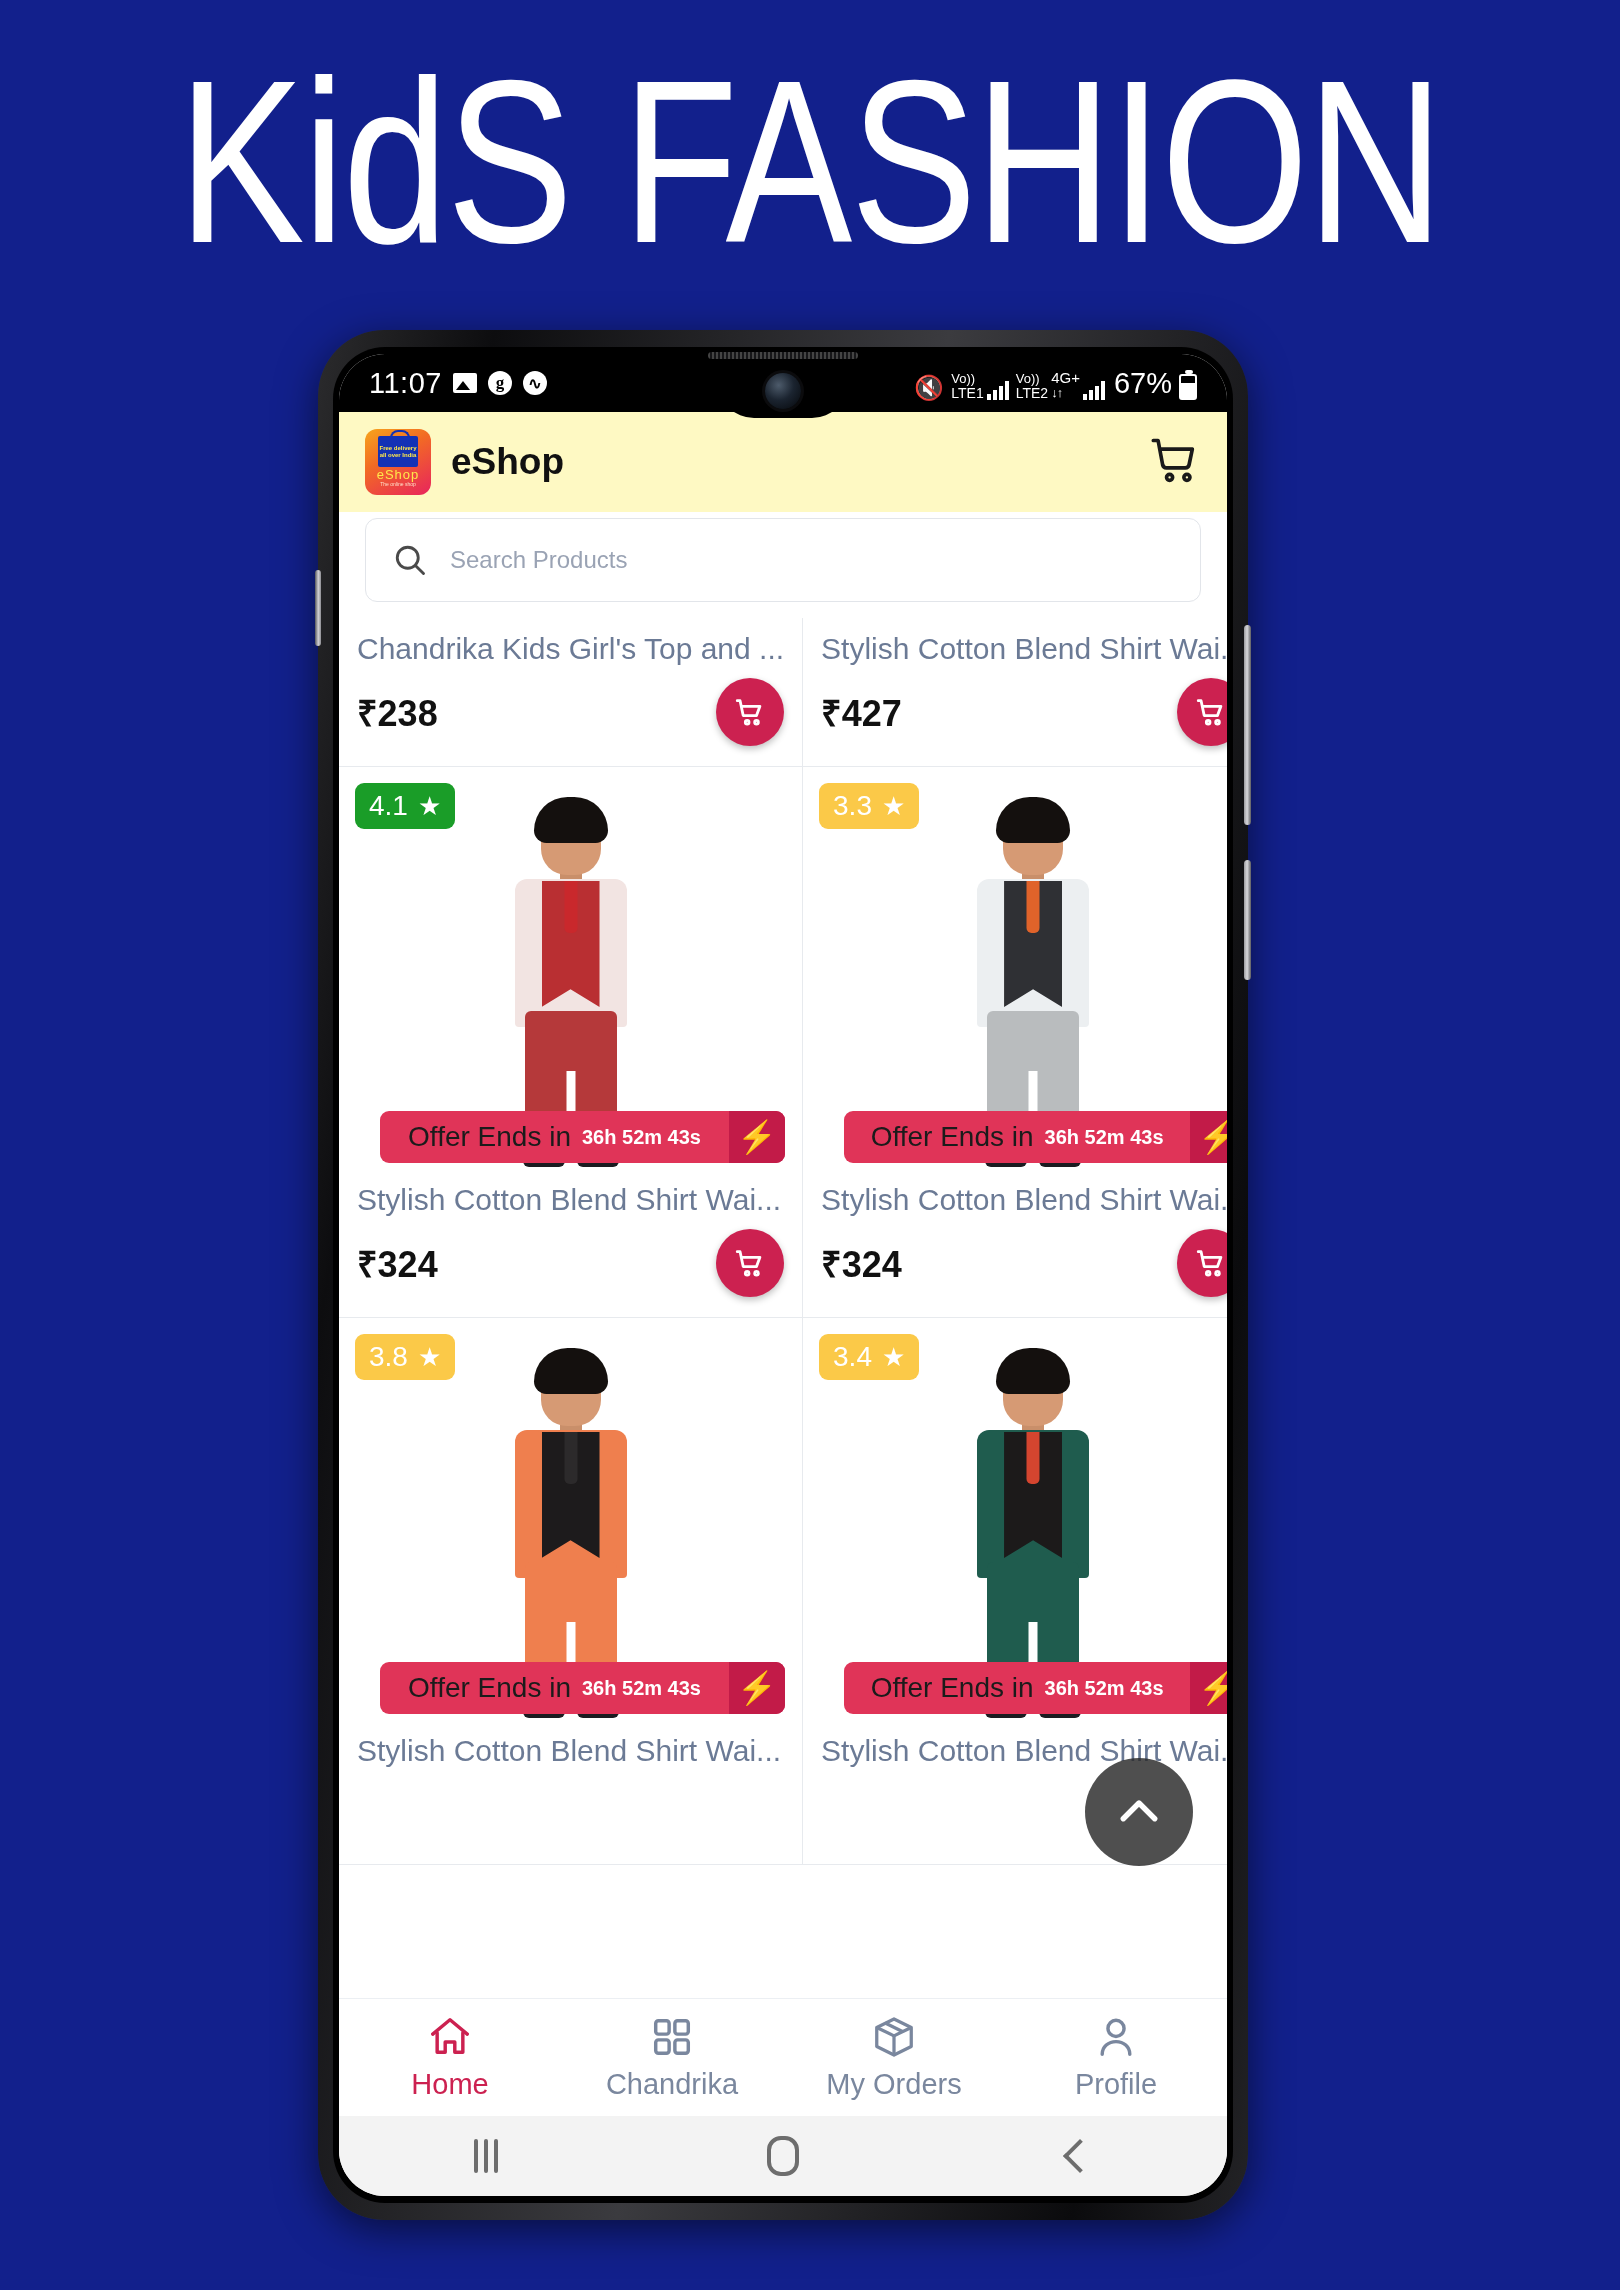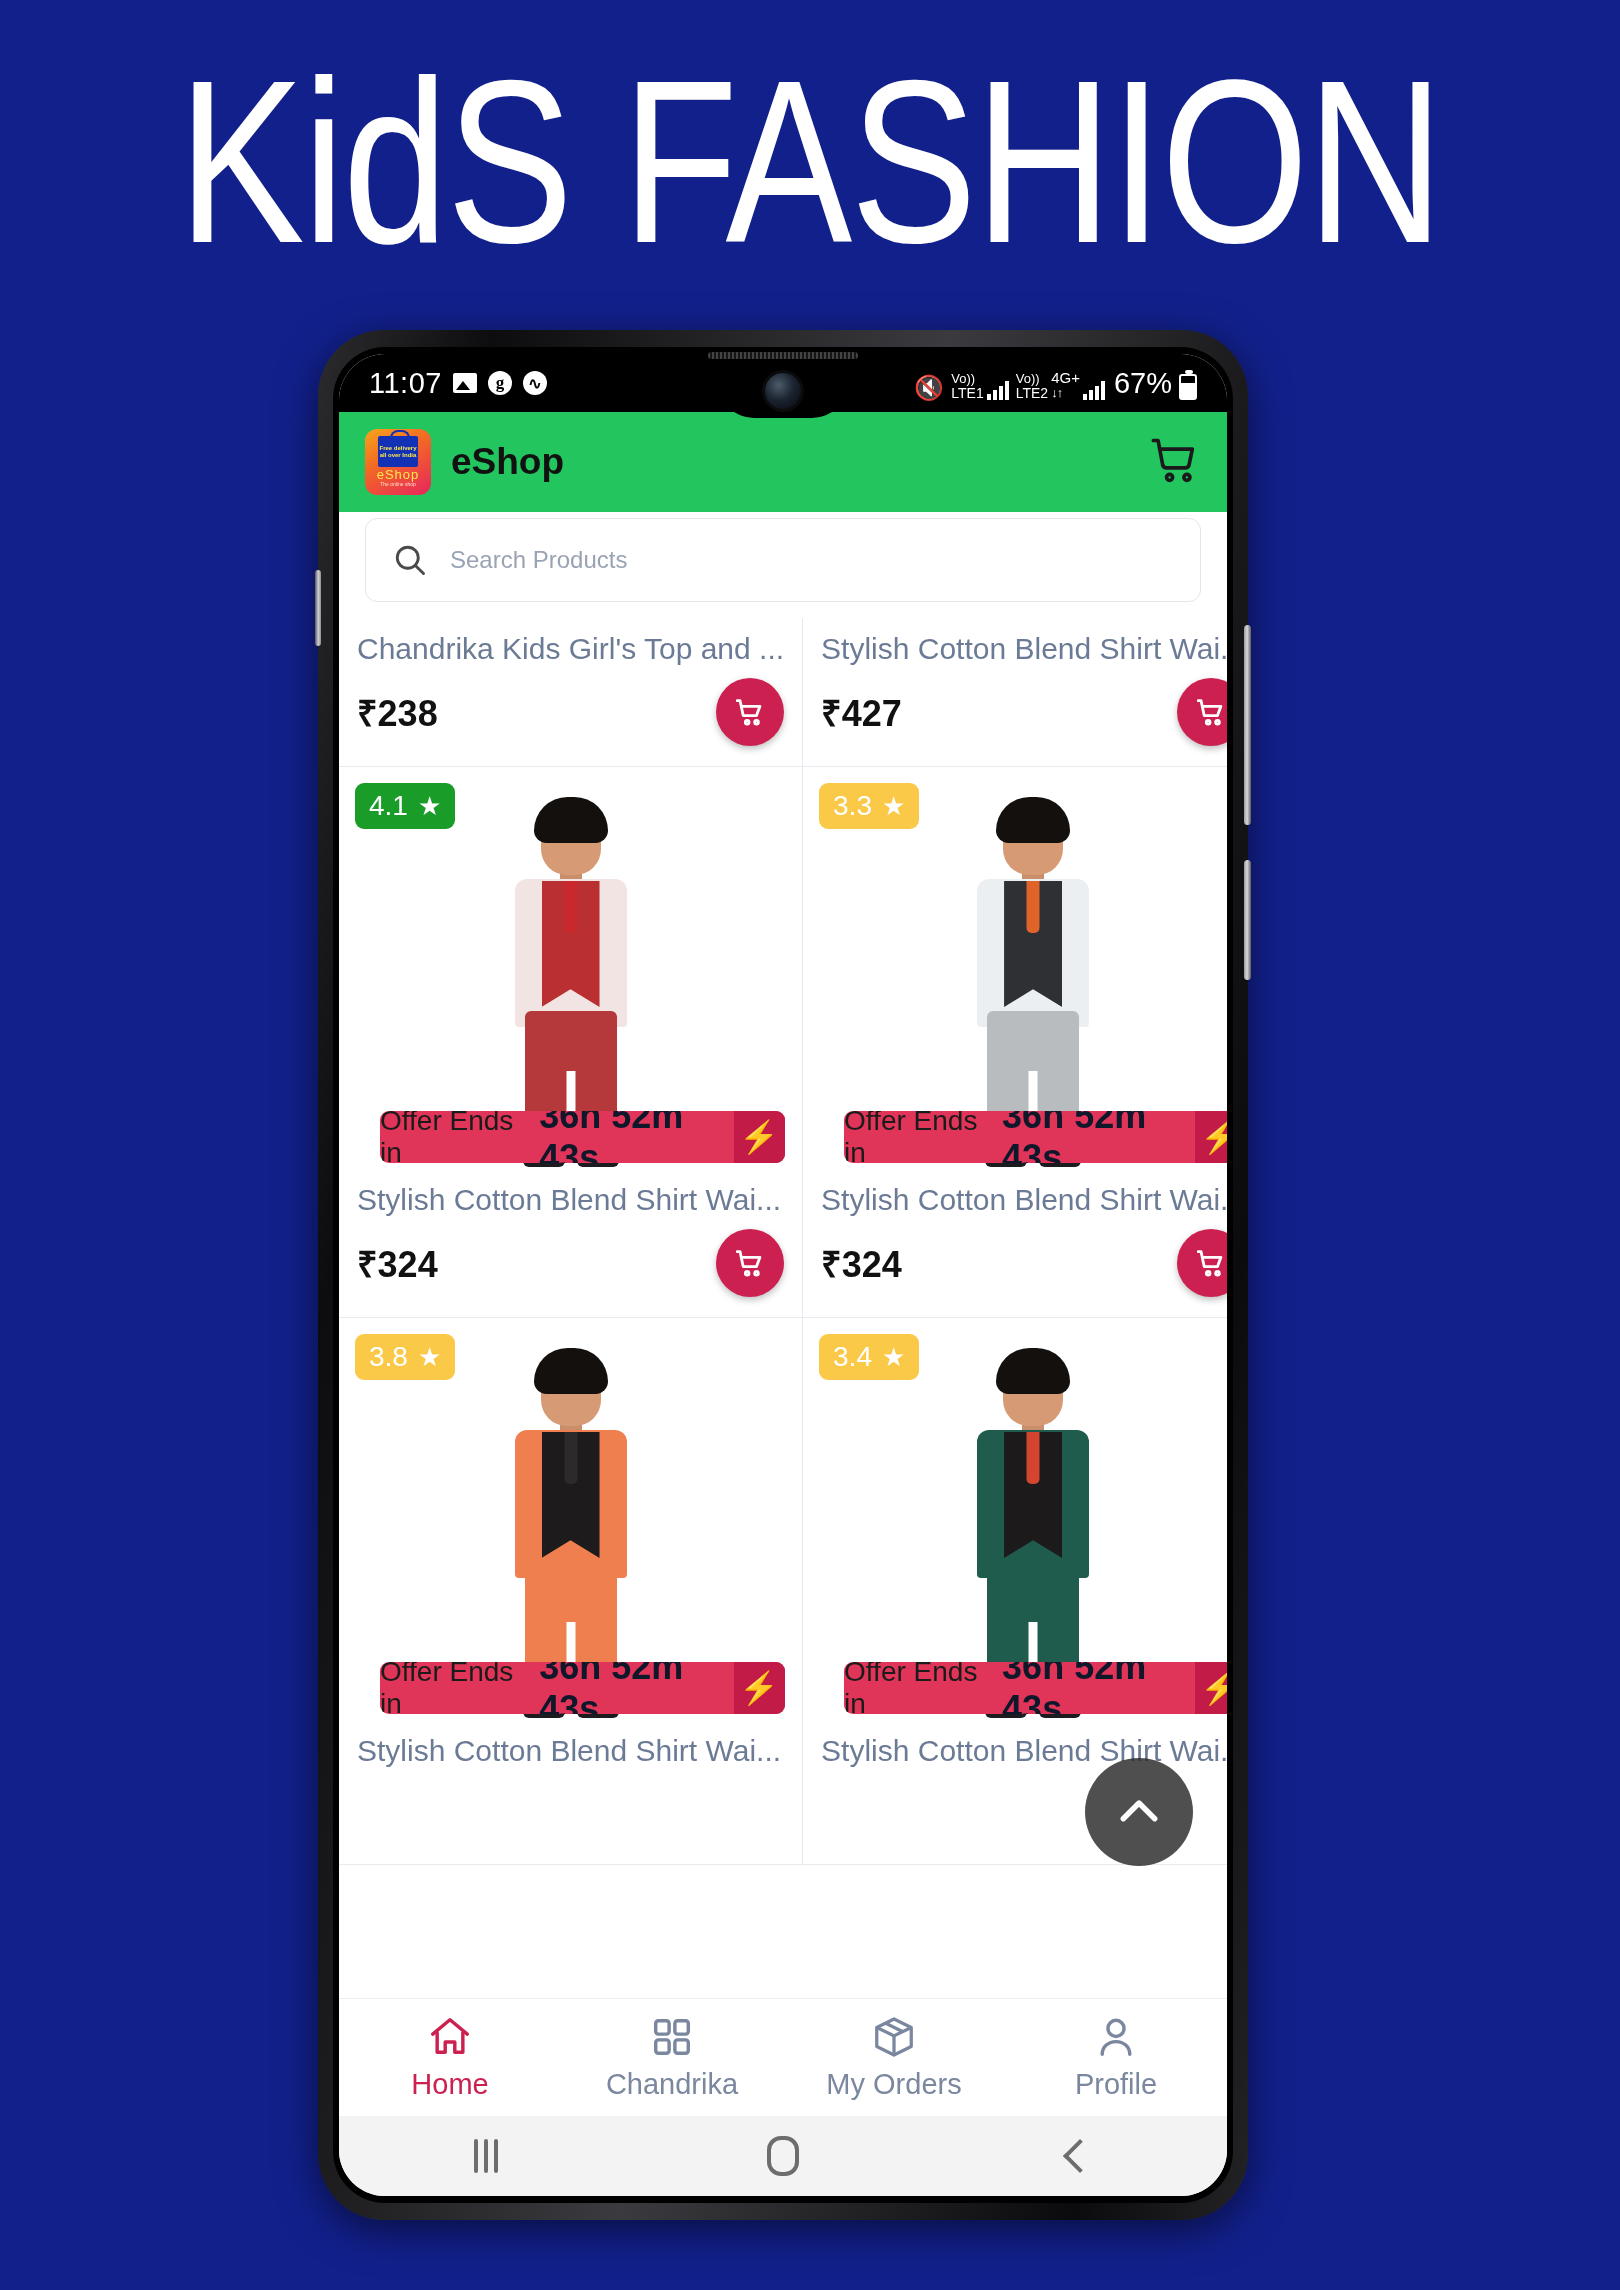--- a/index.html
+++ b/index.html
@@ -135,21 +135,21 @@
   }
   .cam{
     width:36px;height:36px;border-radius:50%;
     background:radial-gradient(circle at 38% 34%,#4d5b6b 0%,#1b2430 46%,#05070a 100%);
     box-shadow:0 0 0 3px #0b0b0d;
     margin-top:9px;
   }
 
   
   .app-header{
-    height:100px; background:#22c55e;
+    height:100px; background:#fef9c3;
     display:flex; align-items:center;
     padding:0 26px;
     flex:0 0 auto;
   }
   .logo{
     width:66px;height:66px;border-radius:12px;
     background:linear-gradient(150deg,#f7a51c 0%,#f26a24 40%,#e8245d 100%);
     position:relative; overflow:hidden; flex:0 0 auto;
     display:flex;flex-direction:column;align-items:center;
   }
@@ -232,21 +232,21 @@
   .offer{
     position:absolute; left:17px; right:17px; bottom:6px;
     height:52px; border-radius:9px; overflow:hidden;
     background:#e03458;
     display:flex; align-items:center; z-index:3;margin-left:24px;
   }
   .offer-txt{
     flex:1 1 auto; display:flex; align-items:center; justify-content:center; gap:11px;
     font-size:28px; color:#1b1b1b;
   }
-  .offer-txt b{ color:#0f172a; font-size:36px; }
+  .offer-txt b{ color:#ffffff; font-size:20px; }
   .offer-bolt{
     width:56px; height:100%; background:#c21b48;
     display:flex;align-items:center;justify-content:center;
     color:#fff; font-size:32px;
   }
 
   
   .kid{ position:relative; width:190px; height:372px; }
   .kid .head{
     position:absolute; left:50%; transform:translateX(-50%); top:8px;

